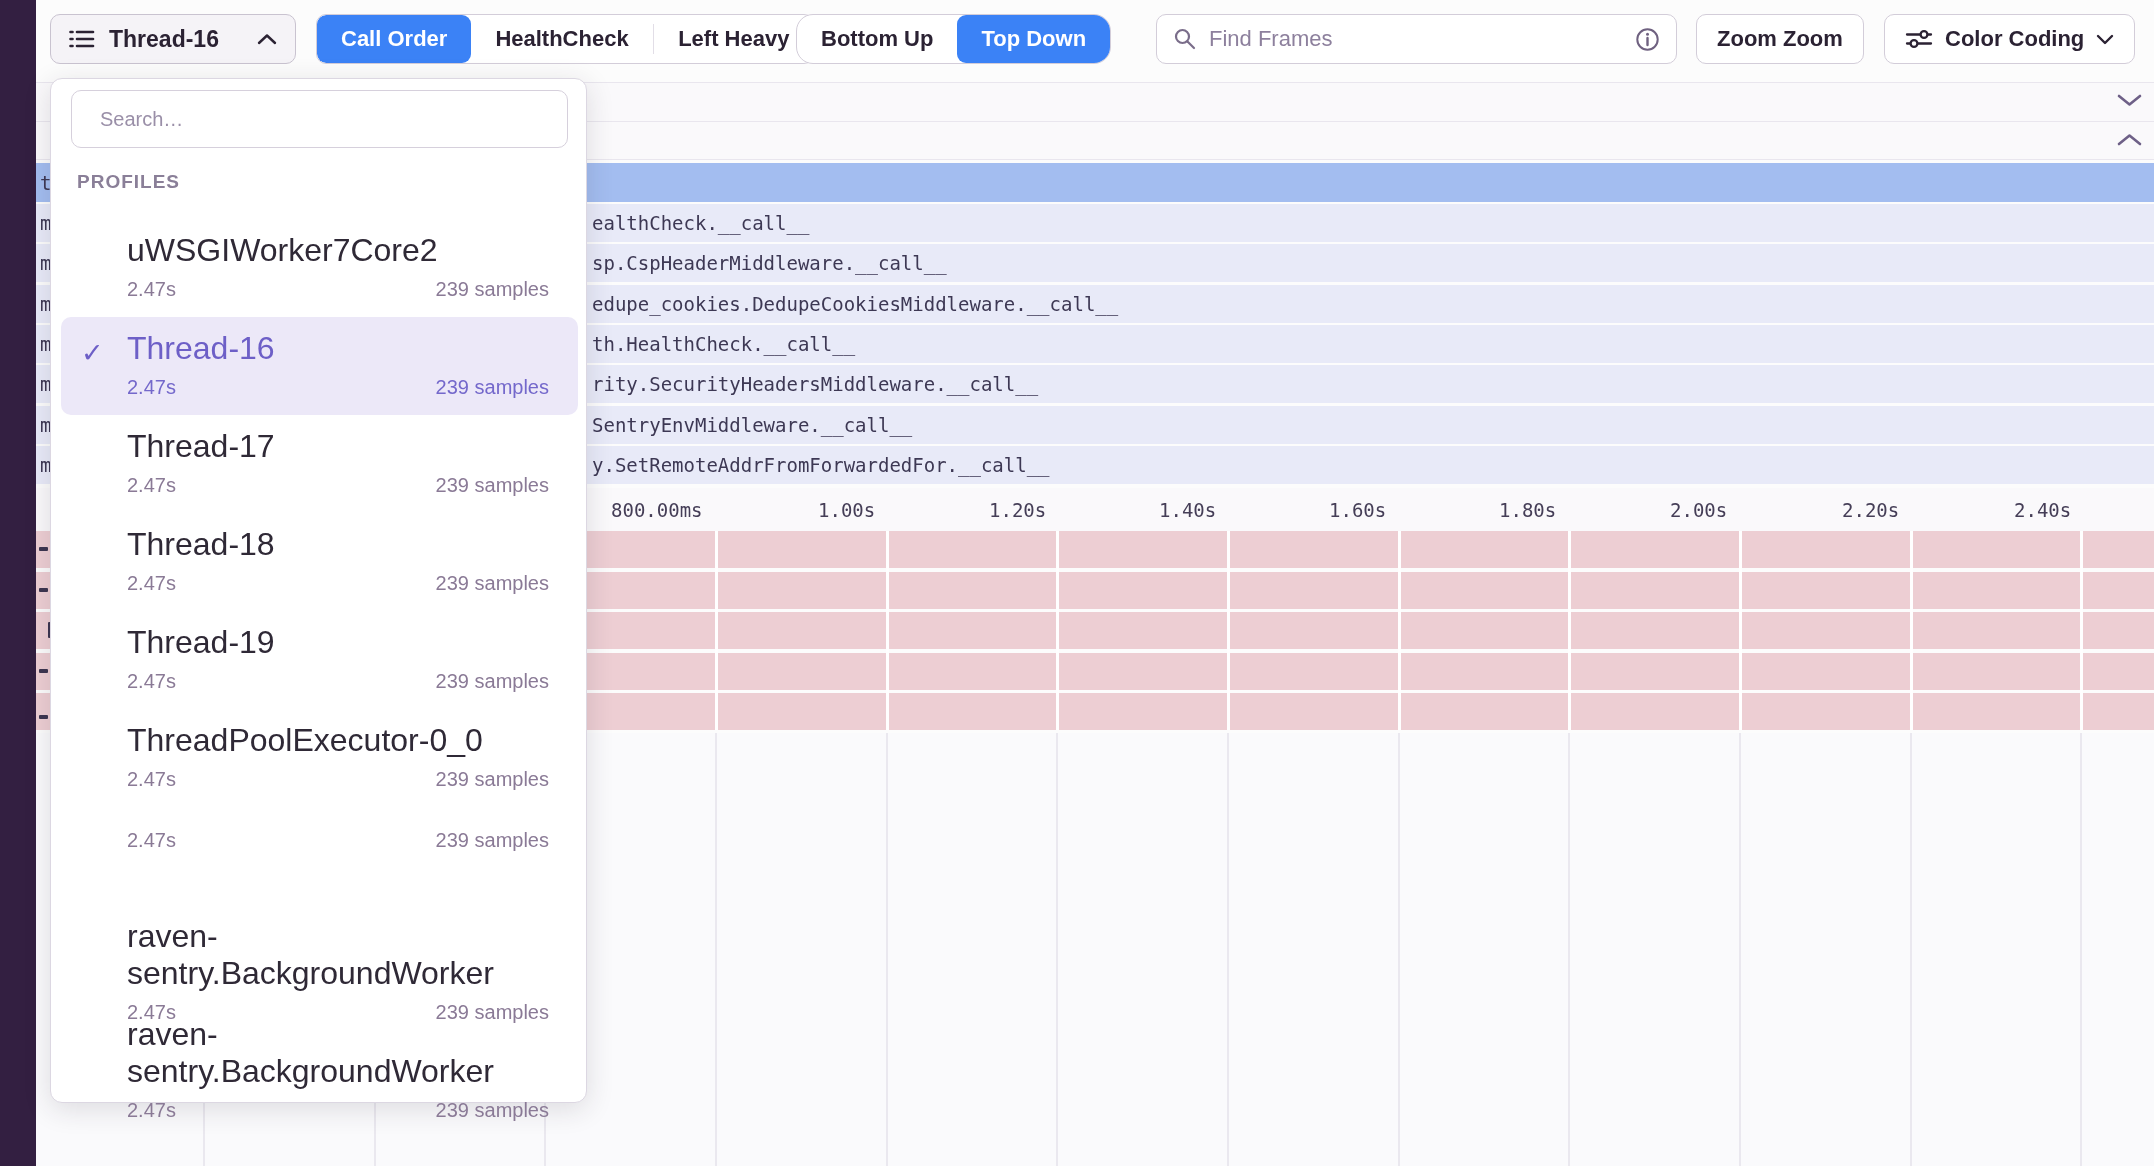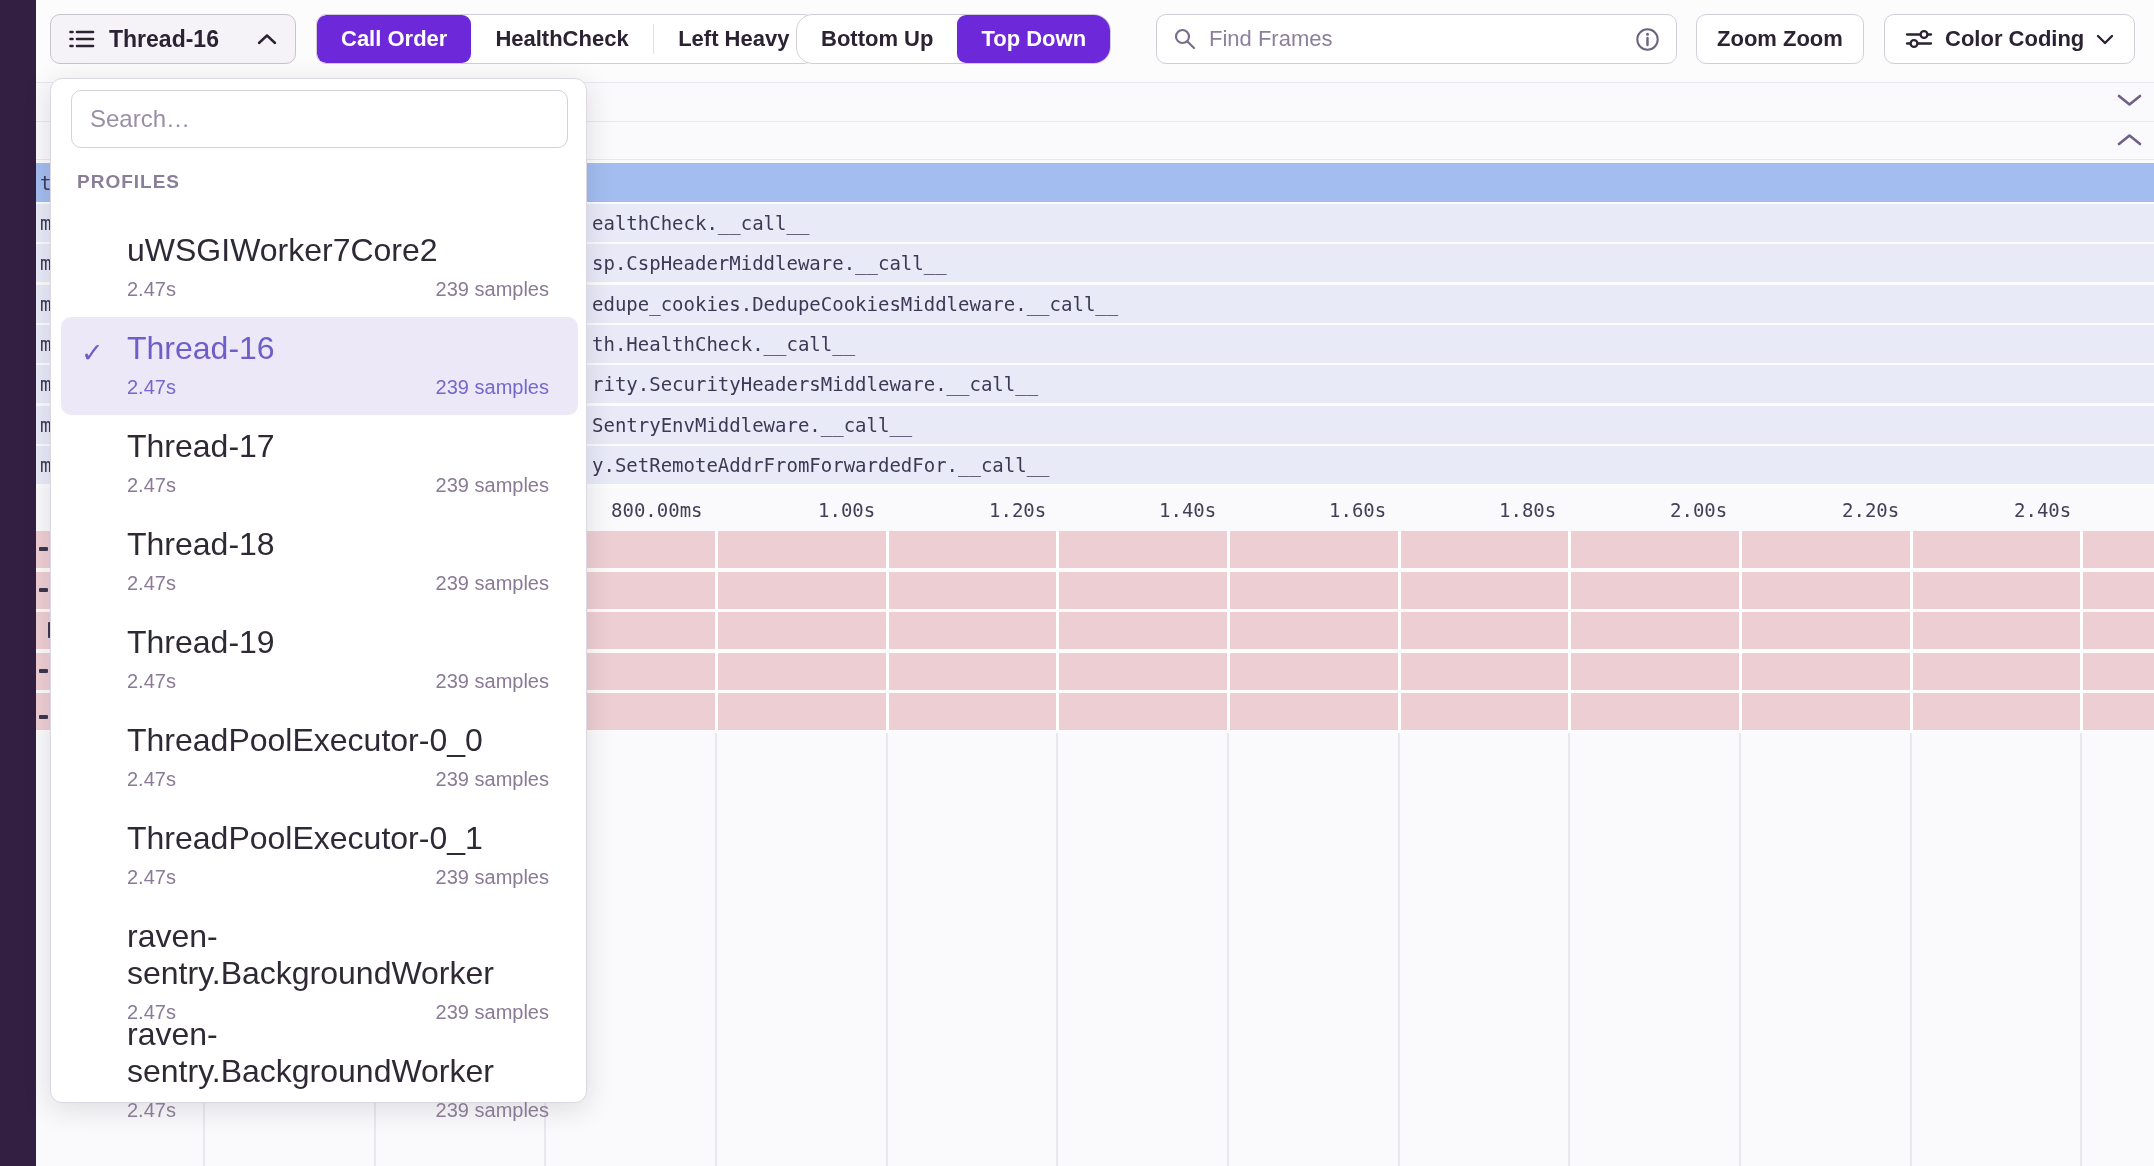--- a/index.html
+++ b/index.html
@@ -14,21 +14,21 @@
   .btn, .seg-group, .search-box { position:absolute; top:14px; height:50px; background:#fff;
       border:1.5px solid #d3cdd9; border-radius:10px; display:flex; align-items:center; }
   .btn { padding:0 20px; gap:12px; font-size:22px; font-weight:700; cursor:pointer; }
   #thread-btn { left:14px; width:246px; background:#f5f3f7; border-color:#c9c3d0; justify-content:space-between; padding:0 18px; }
   #thread-btn .lbl { font-size:23px; font-weight:700; }
   .seg-group { overflow:hidden; }
   #sort-group { left:280px; }
   #dir-group  { left:760px;border-radius:17px; }
   .seg { height:100%; display:flex; align-items:center; padding:0 24px; font-size:22px; font-weight:700;
          color:#2b2233; cursor:pointer; position:relative; }
-  .seg.active { background:#6d28d9; color:#fff; border-radius:9px; }
+  .seg.active { background:#3b82f6; color:#fff; border-radius:9px; }
   .seg-div { width:1.5px; height:30px; background:#e2dee7; }
   .search-box { left:1120px; width:521px; padding:18px 16px; gap:12px; }
   .search-box input { border:none; outline:none; flex:1; font-size:22px; font-family:"Liberation Sans",sans-serif;
       color:#2b2233; background:transparent; }
   .search-box input::placeholder { color:#8d809d; }
   #reset-btn { left:1660px; }
   #color-btn { left:1848px; }
 
   .icon { display:inline-flex; align-items:center; justify-content:center; flex:none; }
 
@@ -54,21 +54,21 @@
   .pinkmark { position:absolute; left:3px; width:9px; height:4px; background:#3c3550; border-radius:1px; }
   .psep { position:absolute; top:531px; height:199px; width:3px; background:#fff; }
 
   .bottom-area { position:absolute; left:0; top:733px; width:2118px; height:433px; background:#fafafc; }
   .gline { position:absolute; top:733px; bottom:0; width:2px; background:#eae8ef; }
 
   
   .dropdown { position:absolute; left:50px; top:78px; width:537px; height:1025px; background:#fff;
       border:1.5px solid #dcd7e2; border-radius:12px; box-shadow:0 6px 28px rgba(43,34,51,0.14); z-index:10; }
   .dd-search { position:absolute; left:20px; top:11px; width:497px; height:58px; border:1.5px solid #d6d0dc;
-      border-radius:10px; background:#fff; padding:0 18px; font-size:24px; font-family:"Liberation Sans",sans-serif;
+      border-radius:10px; background:#fff; padding:0 28px; font-size:20px; font-family:"Liberation Sans",sans-serif;
       color:#2b2233; outline:none; }
   .dd-search::placeholder { color:#9a8fa8; }
   .dd-section { position:absolute; left:26px; top:92px; font-size:19px; font-weight:700; letter-spacing:1px; color:#8a7f98; }
   .dd-list { position:absolute; left:10px; top:140px; width:517px; }
   .dd-item { height:98px; padding:13px 29px 0 66px; position:relative; border-radius:10px; cursor:pointer; }
   .dd-item .check { position:absolute; left:20px; top:20px; color:#6d5fc7; font-size:27px; display:none; }
   .dd-item .title { font-size:32px; font-weight:500; color:#2f2936; }
   .dd-item .meta { display:flex; justify-content:space-between; margin-top:9px; font-size:20px; color:#8a7a96; }
   .dd-item.selected { background:#ece8f8; }
   .dd-item.selected .check { display:block; }
@@ -305,21 +305,20 @@
         </div>
       </div>
       <div class="dd-item">
         <div class="title">ThreadPoolExecutor-0_0</div>
         <div class="meta">
           <span>2.47s</span>
           <span>239 samples</span>
         </div>
       </div>
       <div class="dd-item">
-        <div class="title">ThreadPoolExecutor-0_1</div>
         <div class="meta">
           <span>2.47s</span>
           <span>239 samples</span>
         </div>
       </div>
       <div class="dd-item">
         <div class="title">raven-sentry.BackgroundWorker</div>
         <div class="meta">
           <span>2.47s</span>
           <span>239 samples</span>

